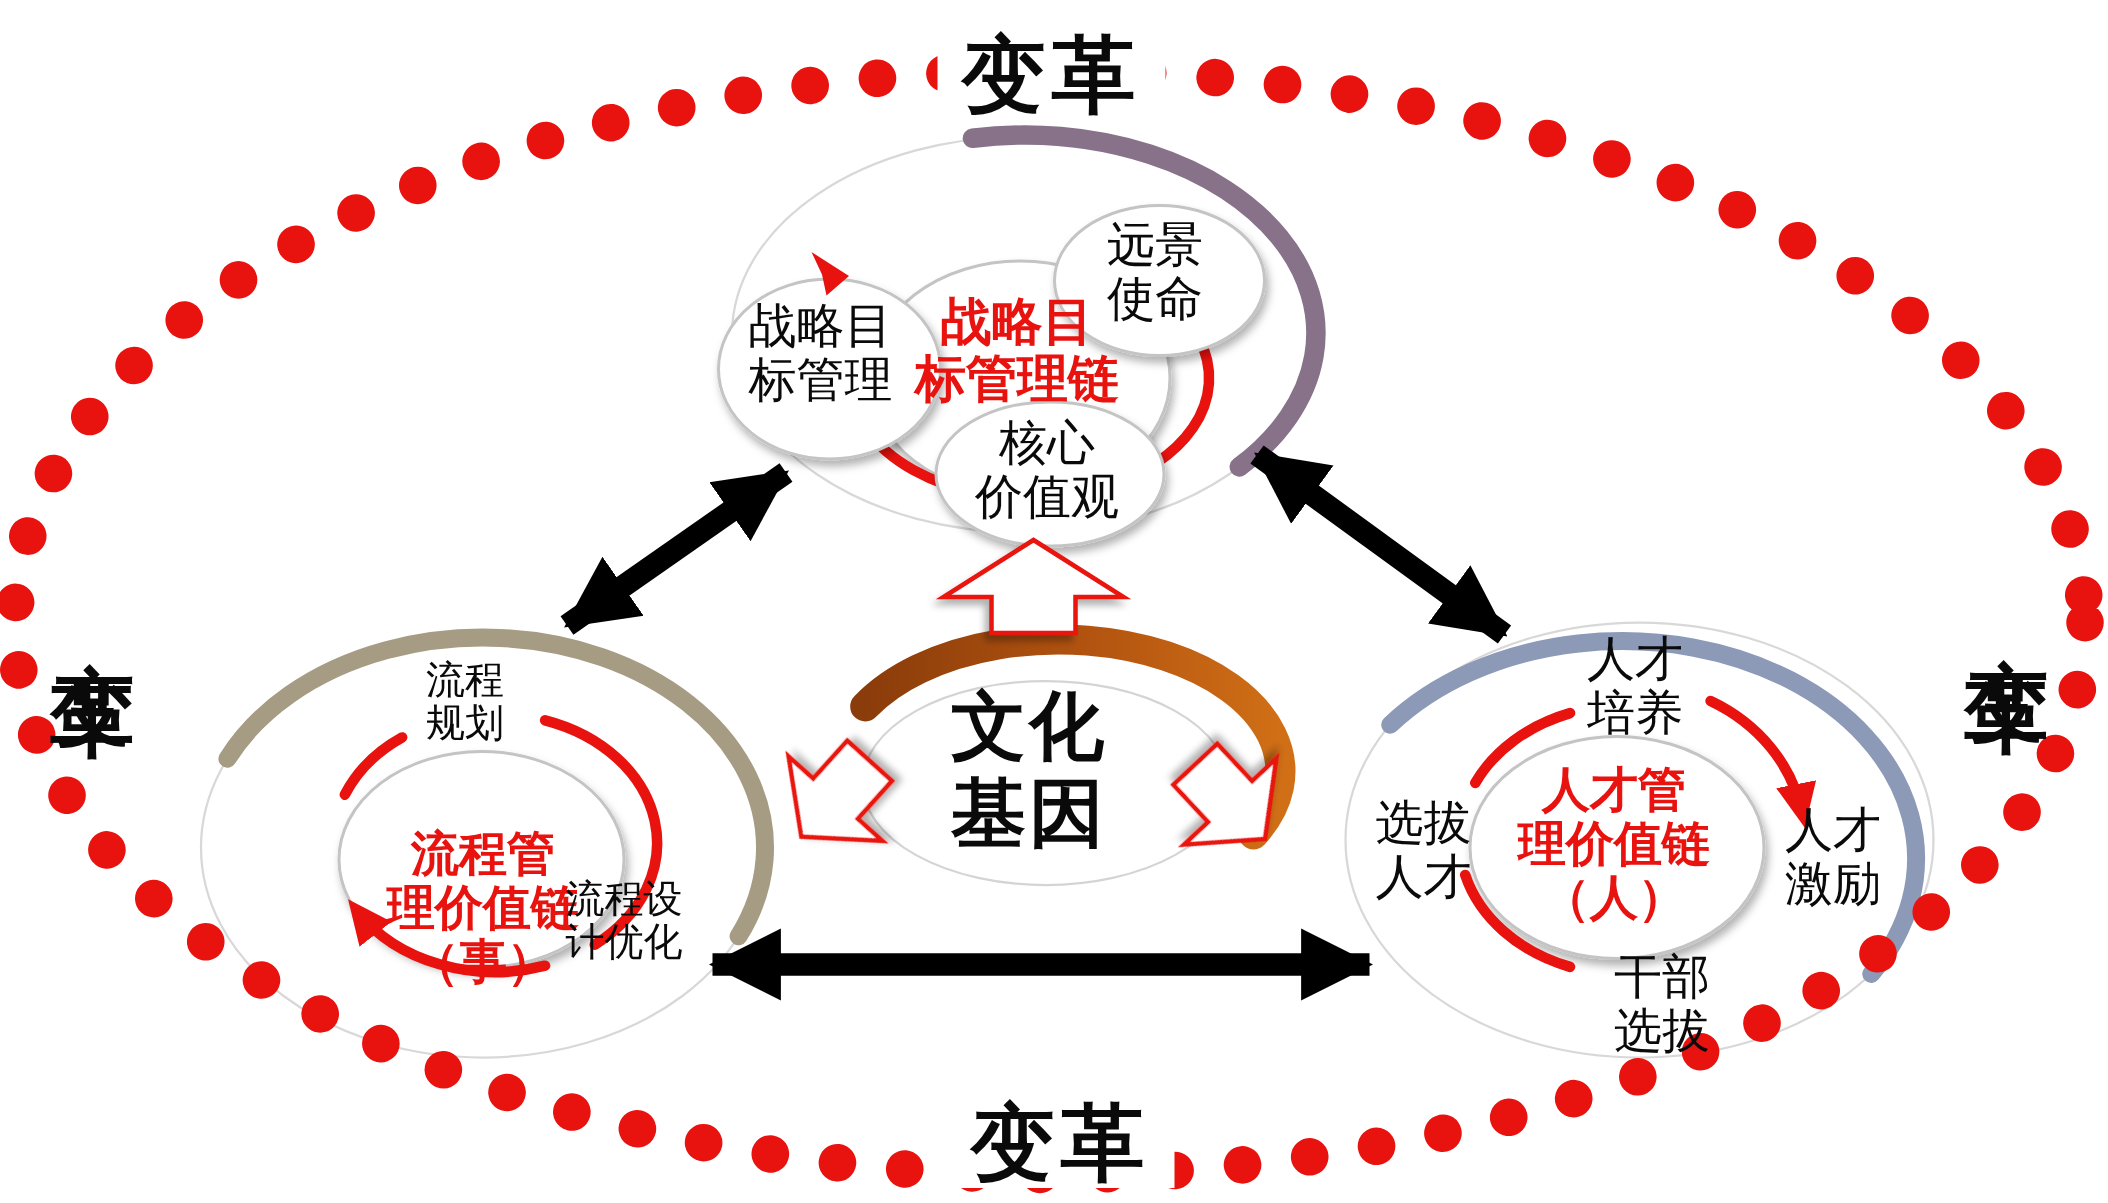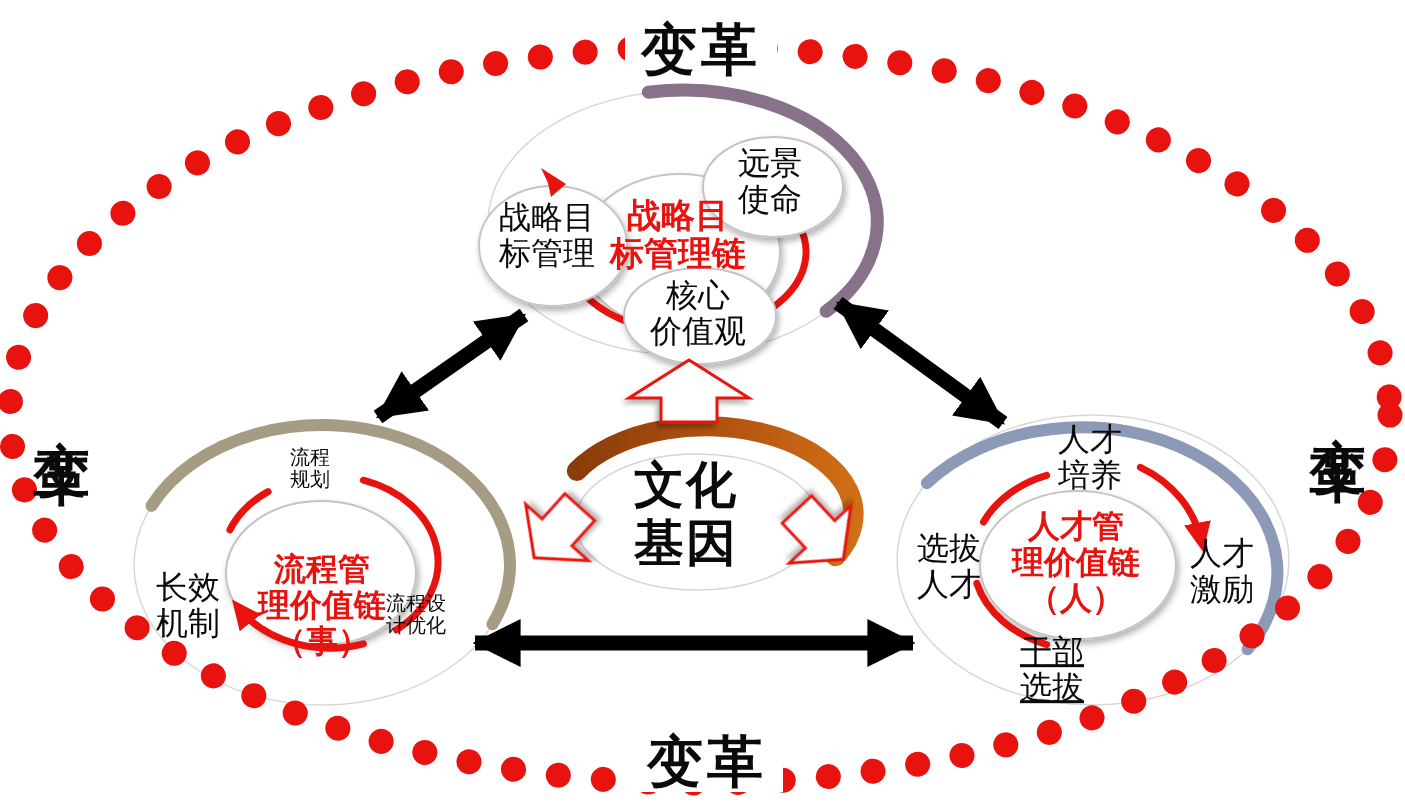--- a/index.html
+++ b/index.html
@@ -2,21 +2,21 @@
 <html><head>
 <meta charset="utf-8">
 <style>
   html,body{margin:0;padding:0;background:#fff;}
   #stage{position:relative;width:1405px;height:802px;background:#fff;overflow:hidden;
          font-family:"Liberation Sans",sans-serif;padding-left:12px;}
   #stage svg{position:absolute;left:0;top:0;}
   .lbl{position:absolute;transform:translate(-50%,-50%);white-space:pre-line;
        text-align:center;color:#0a0a0a;z-index:5;}
   .serif{font-family:"Liberation Serif",serif;font-size:32px;line-height:1.12;font-weight:500;}
-  .serif.sm{font-size:20px;}
+  .serif.sm{font-size:26px;}
   .redT{font-family:"Liberation Sans",sans-serif;font-weight:800;color:#e8120f;
         font-size:32px;line-height:1.12;}
   .redT.lg{font-size:34px;}
   .bian{font-family:"Liberation Sans",sans-serif;font-weight:900;font-size:56px;
         line-height:1.0;background:#fff;padding:2px 16px;letter-spacing:4px;}
   .bian.vert{writing-mode:vertical-rl;text-orientation:upright;padding:14px 2px;letter-spacing:10px;}
   .gene{font-family:"Liberation Sans",sans-serif;font-weight:900;font-size:50px;
         line-height:1.15;letter-spacing:2px;text-align:right;}
 </style>
 </head>
@@ -107,30 +107,28 @@
 <div class="lbl serif" style="left:770px;top:182px;">远景
 使命</div>
 <div class="lbl serif" style="left:698px;top:314px;">核心
 价值观</div>
 
 <div class="lbl serif sm" style="left:310px;top:468px;">流程
 规划</div>
 <div class="lbl redT" style="left:322px;top:574px;margin-top:32px;">流程管
 理价值链
 （事）</div>
-<div class="lbl serif" style="left:188px;top:606px;">长效
-机制</div>
 <div class="lbl serif sm" style="left:416px;top:614px;font-family:Liberation Serif, serif;">流程设
 计优化</div>
 
 <div class="lbl serif" style="left:1090px;top:458px;">人才
 培养</div>
 <div class="lbl redT" style="left:1076px;top:563px;font-family:Liberation Serif, serif;">人才管
 理价值链
 （人）</div>
 <div class="lbl serif" style="left:949px;top:567px;">选拔
 人才</div>
 <div class="lbl serif" style="left:1222px;top:572px;">人才
 激励</div>
-<div class="lbl serif" style="left:1052px;top:670px;text-decoration:underline;">干部
+<div class="lbl serif" style="left:1108px;top:670px;">干部
 选拔</div>
 
 </div>
 
 </body></html>

